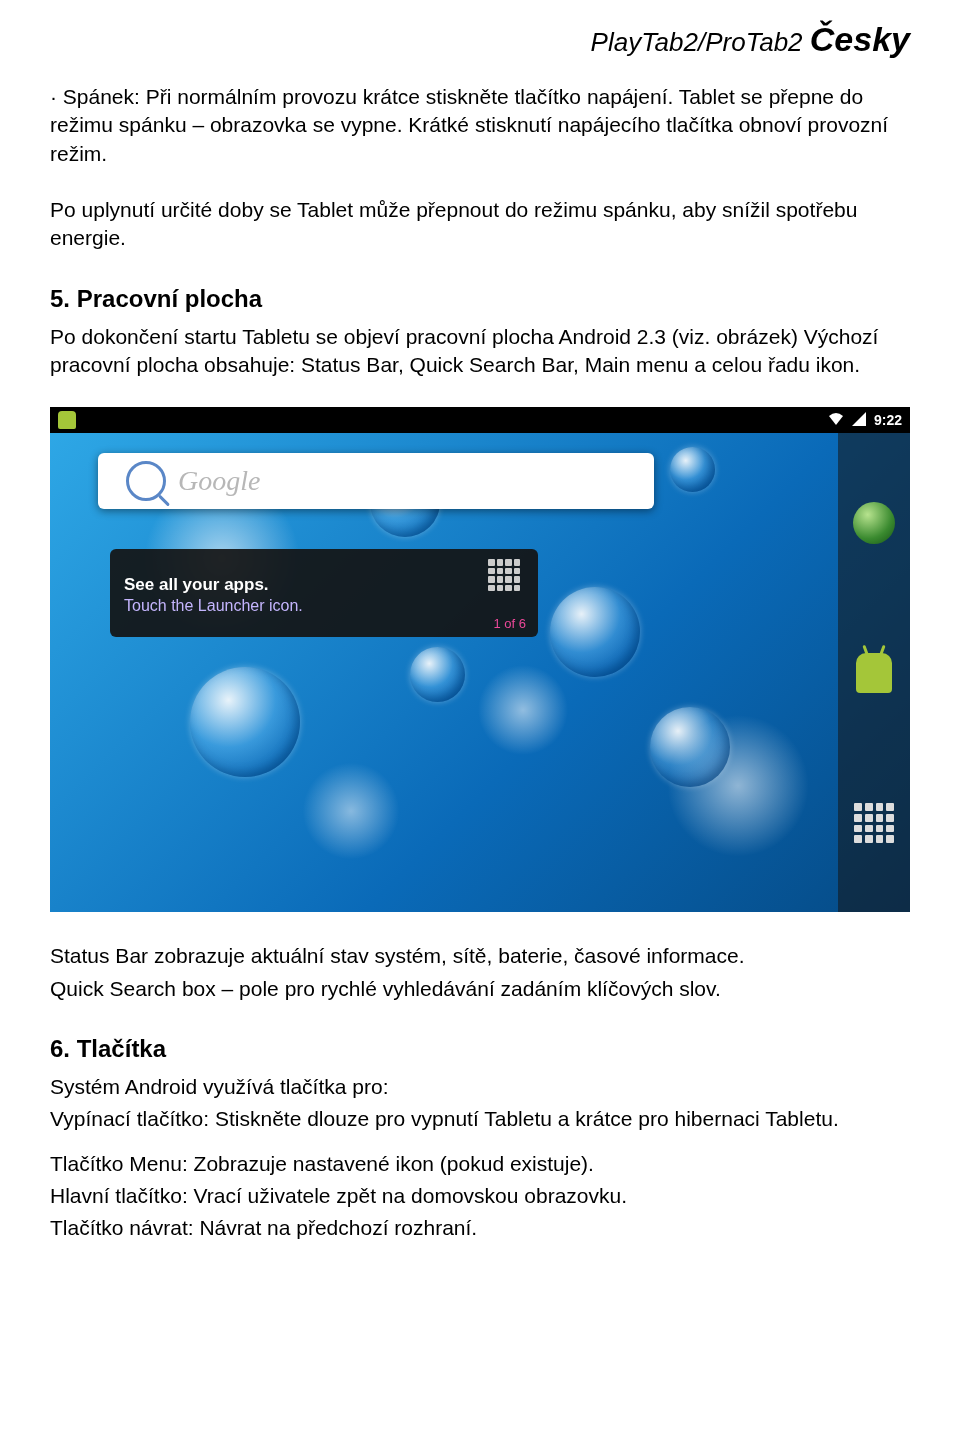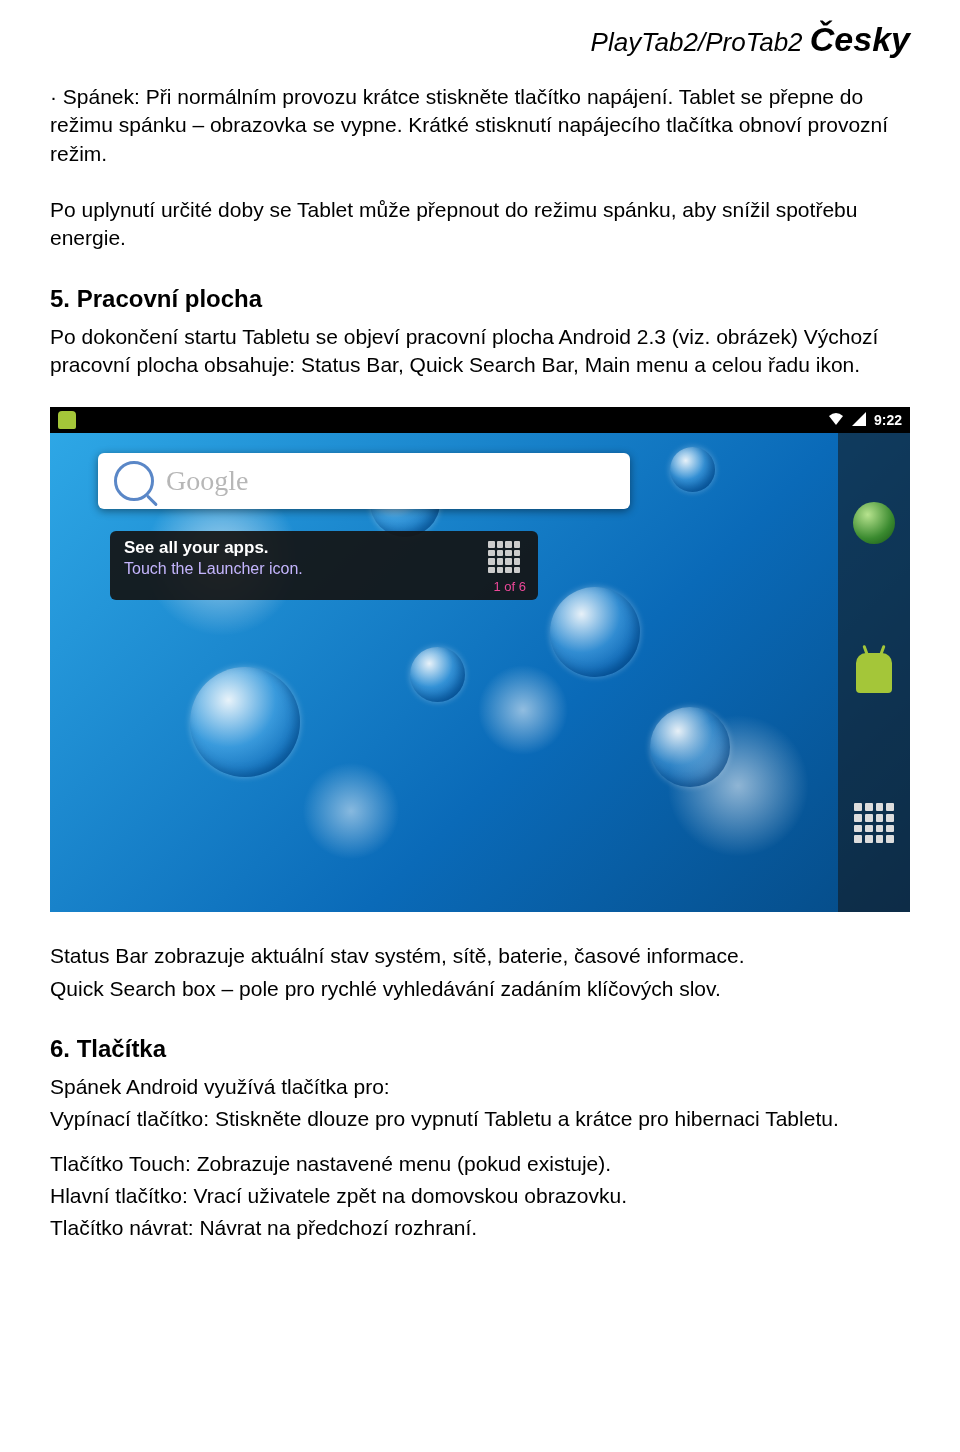--- a/index.html
+++ b/index.html
@@ -78,39 +78,40 @@
     position: absolute;
     top: 46px;
     left: 48px;
     width: 500px;
     height: 56px;
     background: #fff;
     border-radius: 6px;
     box-shadow: 0 2px 8px rgba(0,0,0,0.45);
     display: flex;
     align-items: center;
-    padding: 0 16px;
+    padding: 0 28px;
+    font-style: italic;
   }
   .search-widget .mag {
     width: 34px;height:34px;border:3px solid #5a87c7;border-radius:50%;position:relative;margin-right:12px;
   }
   .search-widget .mag::after{content:"";position:absolute;width:14px;height:3px;background:#5a87c7;bottom:-4px;right:-8px;transform:rotate(45deg);border-radius:2px;}
   .search-widget .gtext {
     font-family: Georgia, serif;
     font-size: 28px;
     color: #b7b7b7;
   }
   .tip-callout {
     position: absolute;
-    top: 124px;
+    top: 142px;
     left: 60px;
     width: 400px;
     background: rgba(20,20,20,0.92);
     border-radius: 6px;
-    padding: 7px 14px 22px 14px;
+    padding: 26px 14px 22px 14px;
     color: #fff;
   }
   .tip-callout .tip-title { font-weight: bold; font-size: 17px; }
   .tip-callout .tip-sub { font-size: 16px; color: #c4b5fd; margin-top:2px;}
   .tip-callout .page-ind {
     position: absolute; right: 12px; bottom: 6px; font-size: 13px; color: #ec4899;
   }
   .tip-grid {
     position:absolute; right:18px; top:10px;
     width:32px;height:32px;
@@ -245,19 +246,19 @@
             <span></span>
         </div>
       </div>
     </div>
   </div>
 
   <div class="body-text" style="margin-bottom:4px;">Status Bar zobrazuje aktuální stav systém, sítě, baterie, časové informace.</div>
   <div class="body-text" style="margin-bottom:4px;">Quick Search box – pole pro rychlé vyhledávání zadáním klíčových slov.</div>
 
   <div class="section-title">6. Tlačítka</div>
-  <div class="body-text" style="margin-bottom:4px;">Spánek Android využívá tlačítka pro:</div>
+  <div class="body-text" style="margin-bottom:4px;">Systém Android využívá tlačítka pro:</div>
   <div class="body-text" style="margin-bottom:16px;">Vypínací tlačítko: Stiskněte dlouze pro vypnutí Tabletu a krátce pro hibernaci Tabletu.</div>
-  <div class="body-text" style="margin-bottom:4px;">Tlačítko Touch: Zobrazuje nastavené menu (pokud existuje).</div>
+  <div class="body-text" style="margin-bottom:4px;">Tlačítko Menu: Zobrazuje nastavené ikon (pokud existuje).</div>
   <div class="body-text" style="margin-bottom:4px;">Hlavní tlačítko: Vrací uživatele zpět na domovskou obrazovku.</div>
   <div class="body-text">Tlačítko návrat: Návrat na předchozí rozhraní.</div>
 
 </div>
 
 </body></html>

